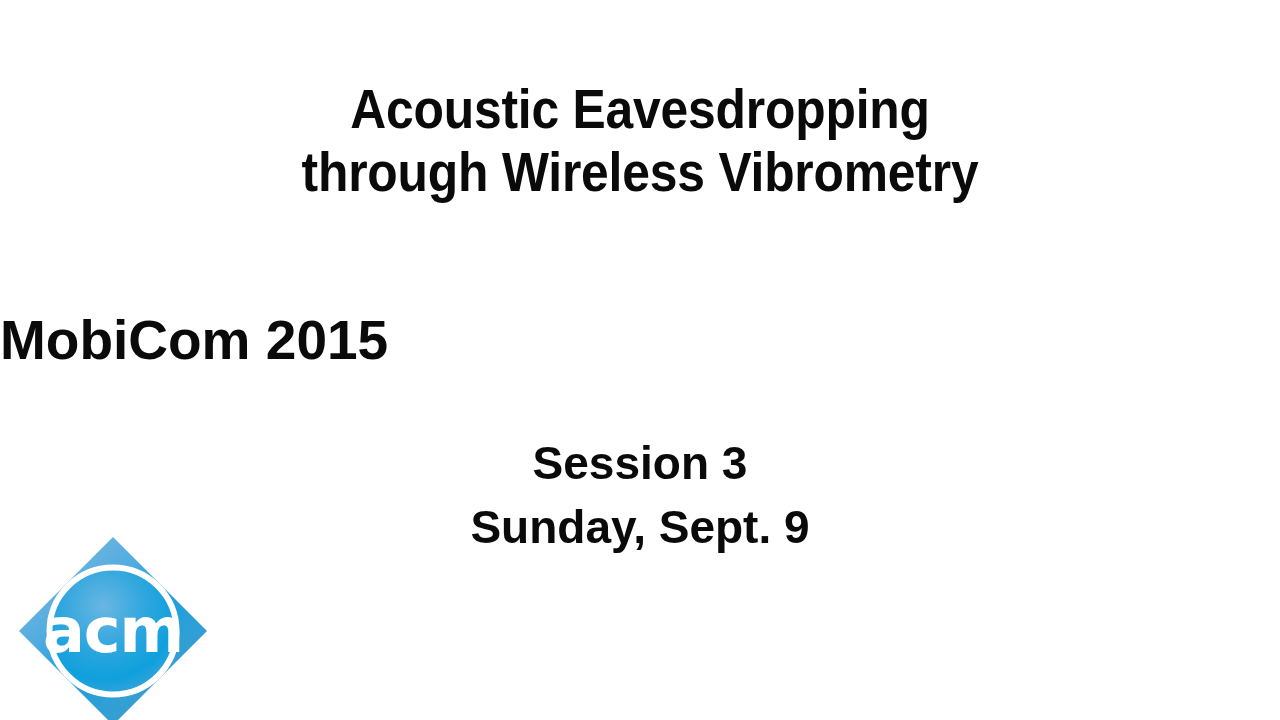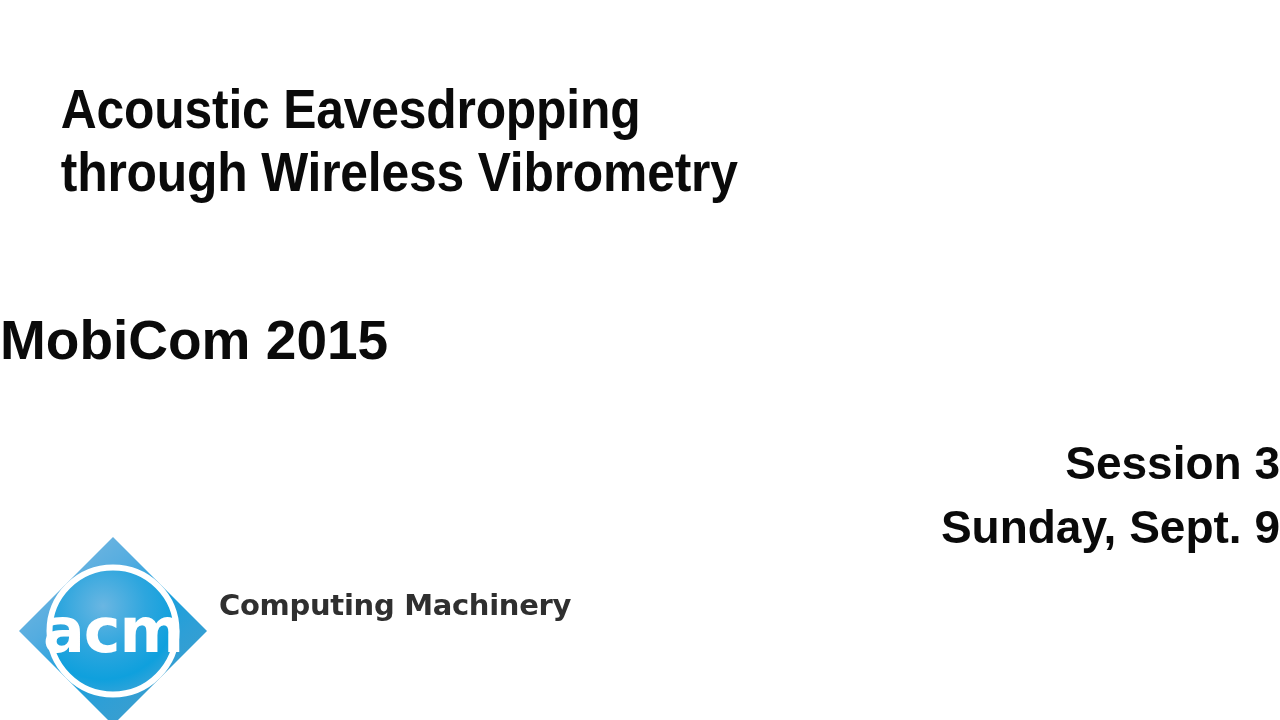--- a/index.html
+++ b/index.html
@@ -22,21 +22,21 @@
     background: #ffffff;
     overflow: hidden;
   }
 
   
   .title-block {
     position: absolute;
     left: 0;
     top: 78px;
     width: 1280px;
-    text-align: left;
+    text-align: center;
   }
   .title-line {
     display: block;
     font-family: "Liberation Sans Narrow", "Liberation Sans", sans-serif;
     font-weight: bold;
     font-size: 55px;
     line-height: 63px;
     letter-spacing: -0.2px;
     color: #0a0a0a;
     transform: scaleX(0.905);
@@ -58,21 +58,21 @@
     color: #0a0a0a;
     white-space: nowrap;
   }
 
   
   .session-block {
     position: absolute;
     left: 0;
     top: 431px;
     width: 1280px;
-    text-align: right;
+    text-align: center;
   }
   .session-line {
     display: block;
     font-family: "Liberation Sans", sans-serif;
     font-weight: bold;
     font-size: 46px;
     line-height: 64px;
     color: #0a0a0a;
     white-space: nowrap;
   }
@@ -157,18 +157,17 @@
 
         <circle cx="97" cy="97" r="62" fill="url(#innerGrad)"></circle>
 
         <circle cx="97" cy="97" r="63.5" fill="none" stroke="#ffffff" stroke-width="6"></circle>
 
         <text x="97" y="118" text-anchor="middle" font-family="DejaVu Sans, Liberation Sans, sans-serif" font-weight="bold" font-size="62" fill="#ffffff" letter-spacing="-1">acm</text>
       </svg>
     </div>
 
     <div class="acm-wordmark">
-      <span class="acm-wordmark-line">Computing Machinery</span>
     </div>
 
   </div>
 
 </div>
 
 </body></html>

